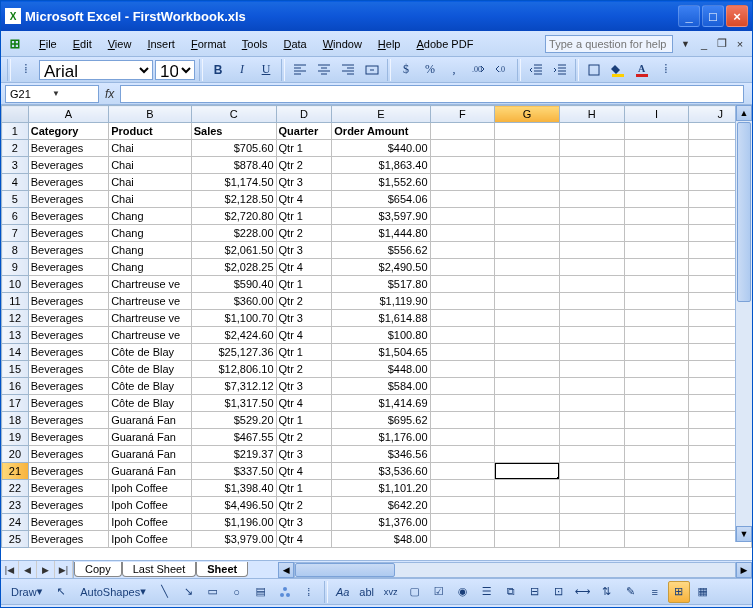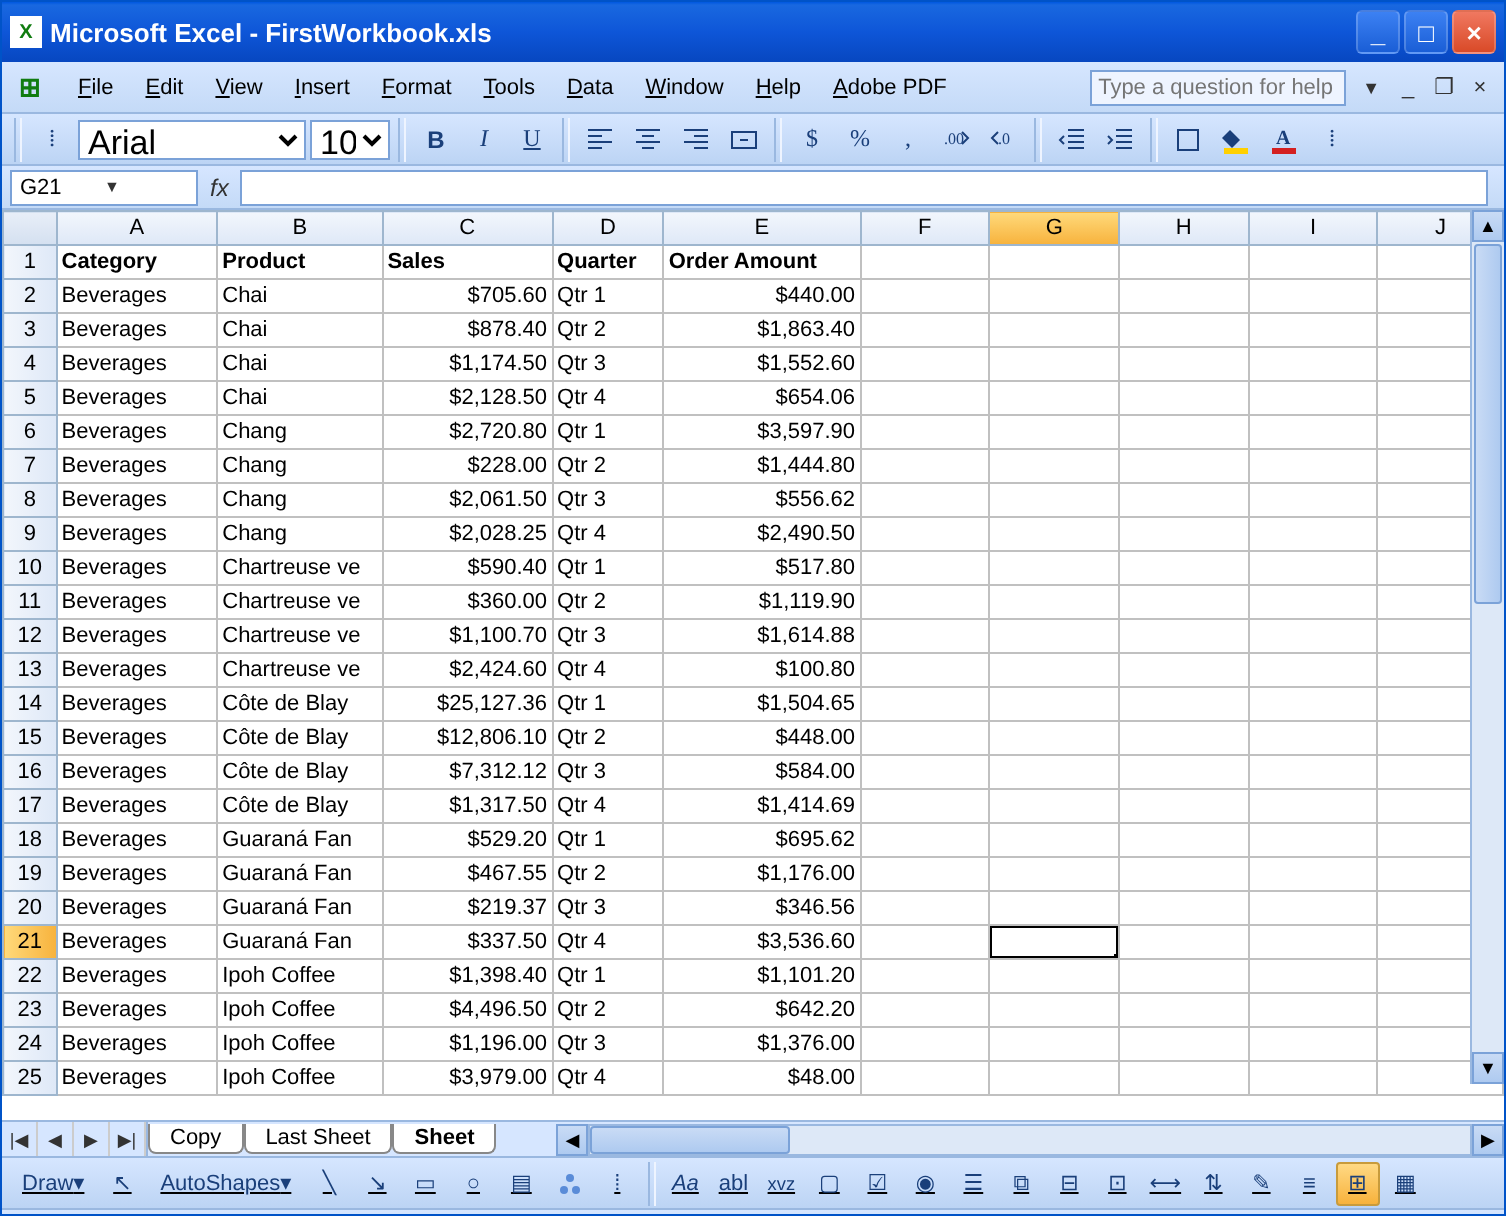--- a/index.html
+++ b/index.html
@@ -66,21 +66,21 @@
 .sheettabs .nav { display: flex; border-right:1px solid #9ab8e0; }
 .sheettabs .nav-btn { width: 18px; height: 17px; display:flex; align-items:center; justify-content:center; font-size:9px; color:#333; border-right:1px solid #ccc;}
 .sheettabs .tab { padding: 1px 10px; background: #fff; border: 1px solid #888; border-top:none; border-radius: 0 0 4px 4px; margin-top:-1px; position:relative;}
 .sheettabs .tab.active { background: #fff; font-weight: bold; z-index:2;}
 .sheettabs .hscroll { flex:1; margin-left:30px; display:flex; align-items:center;}
 .sheettabs .hscroll .track { flex:1; height:16px; background:#dde8f7; border:1px solid #9ab8e0; position:relative;}
 .sheettabs .hscroll .thumb { position:absolute; left:0; top:0; bottom:0; width:100px; background:linear-gradient(#c9dbf5,#aecaf0); border:1px solid #7ba2d8; border-radius:2px;}
 .sheettabs .hscroll .arr { width:16px; height:16px; background:linear-gradient(#c9dbf5,#aecaf0); border:1px solid #7ba2d8; display:flex; align-items:center; justify-content:center; font-size:9px;}
 
 
-.drawbar { background: linear-gradient(#d6e6ff, #bcd4f4); height: 26px; display: flex; align-items: center; padding: 0 4px; border-top: 1px solid #9ab8e0; gap:2px; font-size:11px;text-decoration:underline;}
+.drawbar { background: linear-gradient(#d6e6ff, #bcd4f4); height: 26px; display: flex; align-items: center; padding: 0 4px; border-top: 1px solid #9ab8e0; gap:2px; font-size:11px;}
 .drawbar .btn { min-width: 22px; height: 22px; display:flex; align-items:center; justify-content:center; color:#1a3f7a;}
 .drawbar .txt-btn { padding:0 6px;}
 .drawbar .sep { width: 4px; height: 22px; border-left: 1px solid #9ab8e0; border-right: 1px solid #eef4ff; margin: 0 2px; }
 .drawbar .sel { background: linear-gradient(#ffd984,#f7b23c); border:1px solid #c89b3c; border-radius:2px;}
 
 
 .statusbar { background: linear-gradient(#d6e6ff, #c4daf7); height: 20px; display: flex; align-items: center; padding: 0 6px; border-top: 1px solid #9ab8e0; font-size:11px;}
 
 .vscroll { position:absolute; right:0; top:0; bottom:18px; width:17px; background:#dde8f7; border-left:1px solid #9ab8e0;}
 .vscroll .arr { height:16px; background:linear-gradient(#c9dbf5,#aecaf0); border:1px solid #7ba2d8; display:flex; align-items:center; justify-content:center; font-size:9px;}

